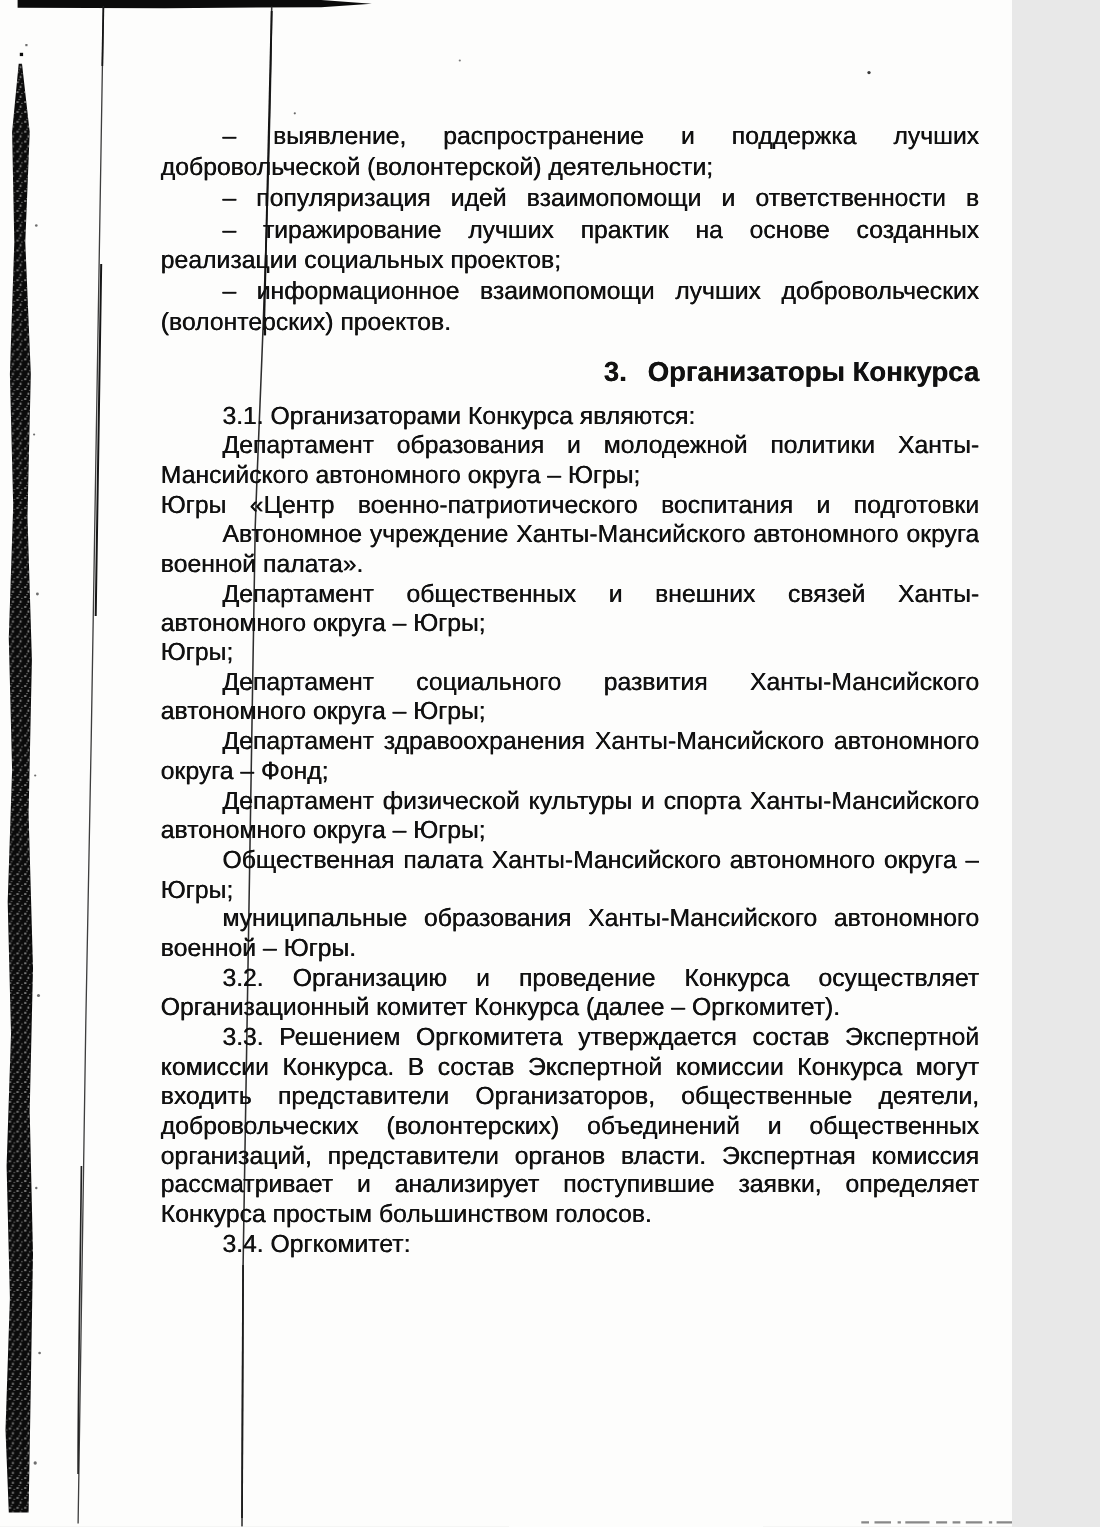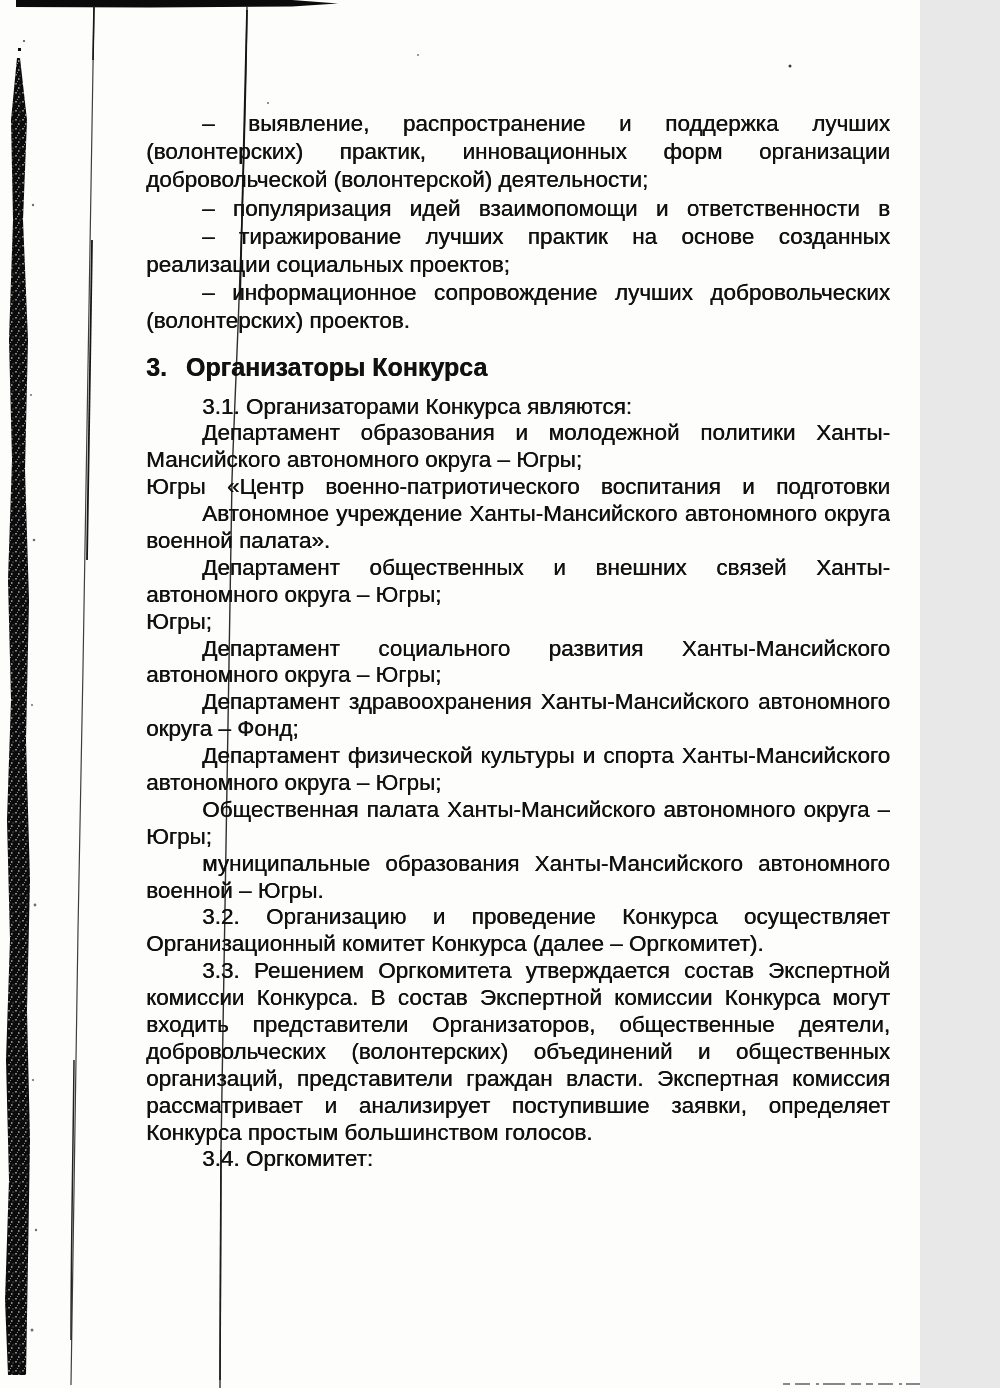--- a/index.html
+++ b/index.html
@@ -36,21 +36,21 @@
     overflow:hidden;
     white-space:normal;
   }
   .body-block .line{height:26.9px;line-height:26.9px;}
   .line.fill{text-align-last:justify;}
   .line.end{text-align-last:left;}
   .line.indent{text-indent:56px;}
   .heading{
     margin:16px 0 12px 0;
     height:30px;line-height:30px;
-    text-align:left;
+    text-align:right;
     font-weight:bold;
     font-size:25px;
   }
   .heading .num{margin-right:19px;}
 </style>
 </head>
 <body>
 
 <div class="page">
 
@@ -113,32 +113,31 @@
 
     <circle cx="790" cy="66" r="1.5" fill="#3a3a3a"></circle>
     <circle cx="268" cy="103" r="1" fill="#6a6a6a"></circle>
     <circle cx="418" cy="55" r="1" fill="#7a7a7a"></circle>
   </svg>
 
   <div class="text-col">
     <div class="intro-block" id="intro-block">
         <div class="para">
           <div class="line indent fill">– выявление, распространение и поддержка лучших добровольческих</div>
-          <div class="line fill">(волонтерских) практик, инновационных форм организации</div>
           <div class="line end">добровольческой (волонтерской) деятельности;</div>
         </div>
         <div class="para">
           <div class="line indent end">– популяризация идей взаимопомощи и ответственности в обществе;</div>
         </div>
         <div class="para">
           <div class="line indent fill">– тиражирование лучших практик на основе созданных технологий</div>
           <div class="line end">реализации социальных проектов;</div>
         </div>
         <div class="para">
-          <div class="line indent fill">– информационное сопровождение лучших добровольческих</div>
+          <div class="line indent fill">– информационное взаимопомощи лучших добровольческих</div>
           <div class="line end">(волонтерских) проектов.</div>
         </div>
       </div>
 
     <h3 class="heading">
       <span class="num">3.</span><span>Организаторы Конкурса</span>
     </h3>
 
     <div class="body-block" id="body-block">
         <div class="para">
@@ -182,21 +181,21 @@
         </div>
         <div class="para">
           <div class="line indent fill">3.2. Организацию и проведение Конкурса осуществляет</div>
           <div class="line end">Организационный комитет Конкурса (далее – Оргкомитет).</div>
         </div>
         <div class="para">
           <div class="line indent fill">3.3. Решением Оргкомитета утверждается состав Экспертной</div>
           <div class="line fill">комиссии Конкурса. В состав Экспертной комиссии Конкурса могут</div>
           <div class="line fill">входить представители Организаторов, общественные деятели, лидеры</div>
           <div class="line fill">добровольческих (волонтерских) объединений и общественных</div>
-          <div class="line fill">организаций, представители граждан власти. Экспертная комиссия</div>
+          <div class="line fill">организаций, представители органов власти. Экспертная комиссия</div>
           <div class="line fill">рассматривает и анализирует поступившие заявки, определяет победителей</div>
           <div class="line end">Конкурса простым большинством голосов.</div>
         </div>
         <div class="para">
           <div class="line indent end">3.4. Оргкомитет:</div>
         </div>
       </div>
   </div>
 
 </div>

